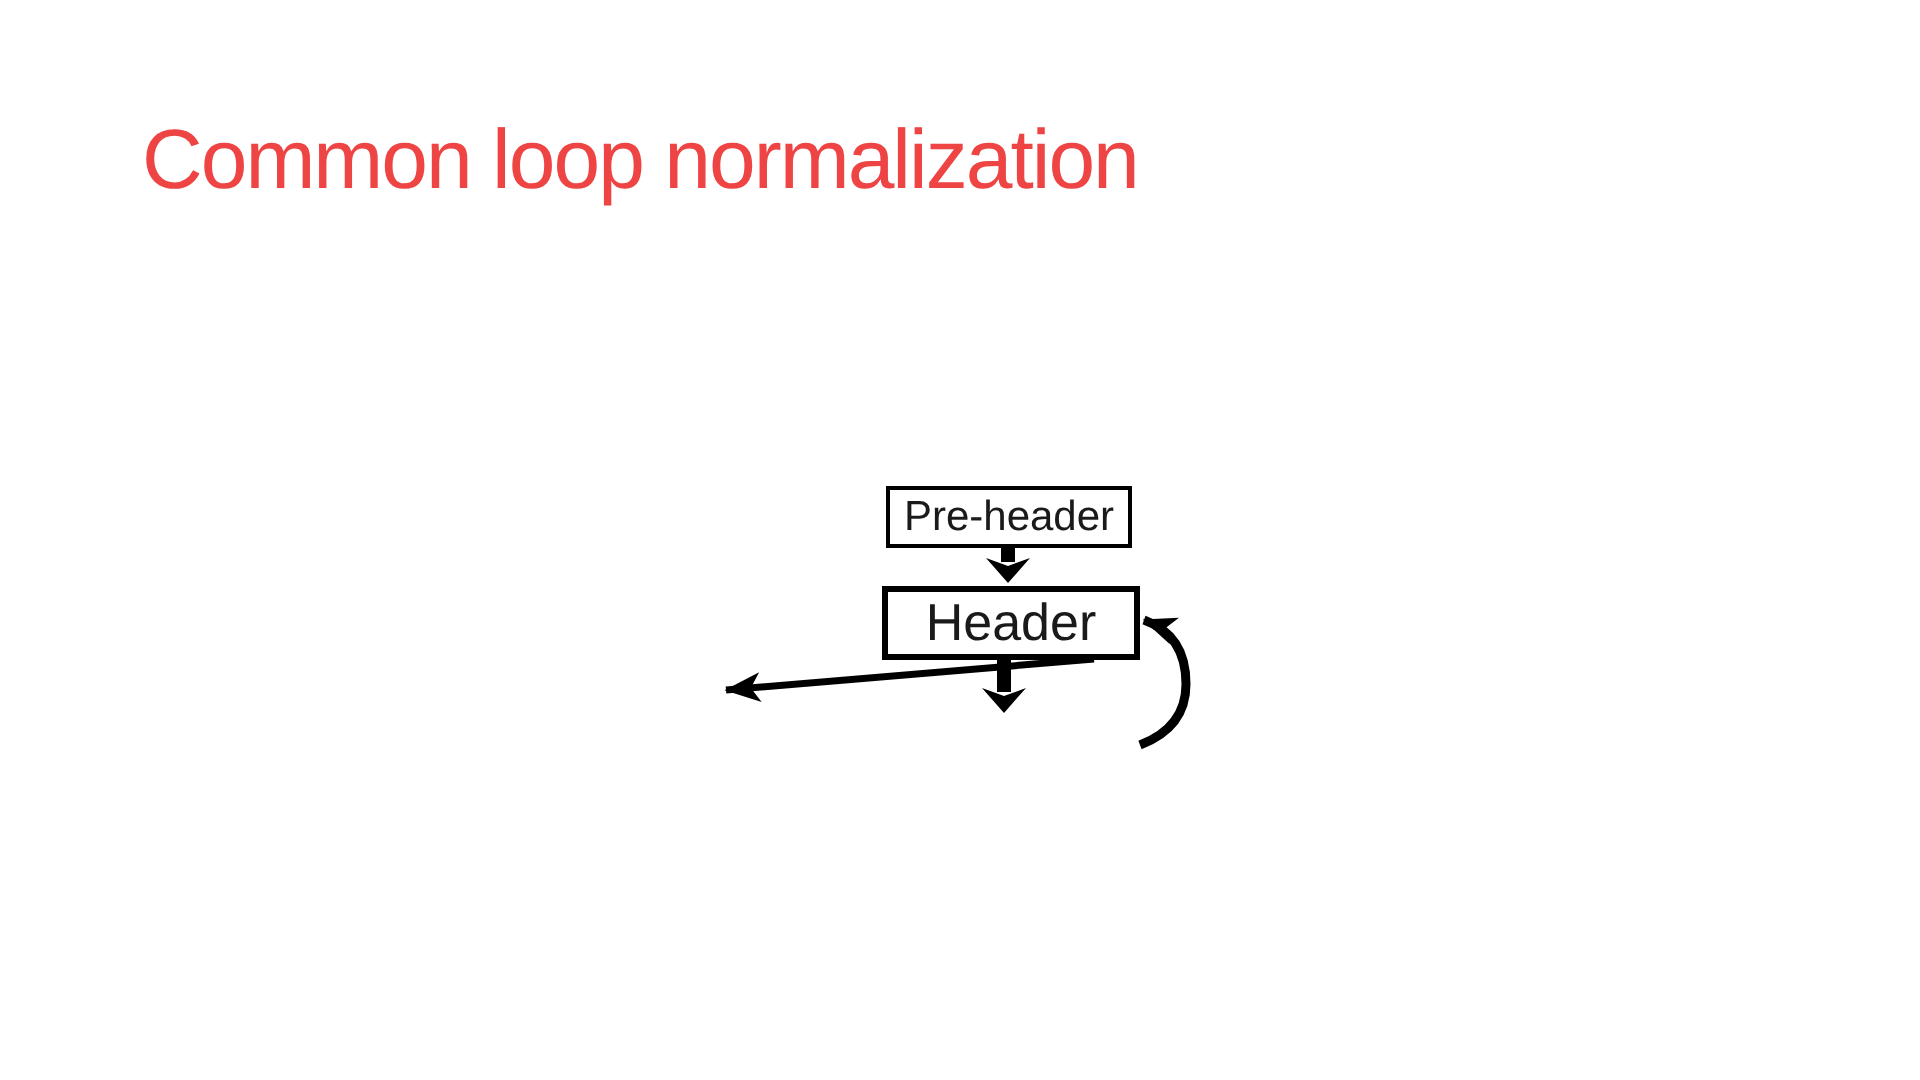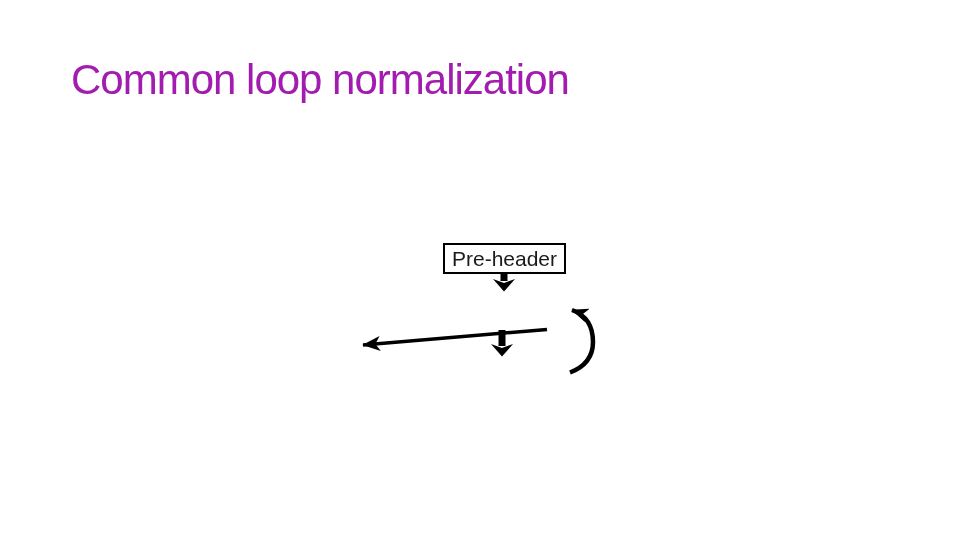--- a/index.html
+++ b/index.html
@@ -17,21 +17,21 @@
     color: #000000;
   }
   .slide-title {
     position: absolute;
     left: 71px;
     top: 56px;
     margin: 0;
     font-size: 42px;
     font-weight: 400;
     letter-spacing: -1px;
-    color: #a21caf;
+    color: #ef4444;
     white-space: nowrap;
   }
   .diagram {
     position: absolute;
     left: 0;
     top: 0;
     width: 800px;
     height: 540px;
   }
   .edges-svg {
@@ -111,16 +111,19 @@
 
       <path d="M570,372.5 C587,366 593,355 593,342 C593,326 586,315 572,310" fill="none" stroke="#000000" stroke-width="4.5" marker-end="url(#stealthSmall)"></path>
 
       <line x1="547" y1="329.5" x2="363" y2="345" stroke="#000000" stroke-width="3.5" marker-end="url(#stealthBig)"></line>
     </svg>
 
     <div class="node node-pre-header">
       <span>Pre-header</span>
     </div>
 
+    <div class="node node-header">
+      <span>Header</span>
+    </div>
 
 
   </div>
 </div>
 
 </body></html>

